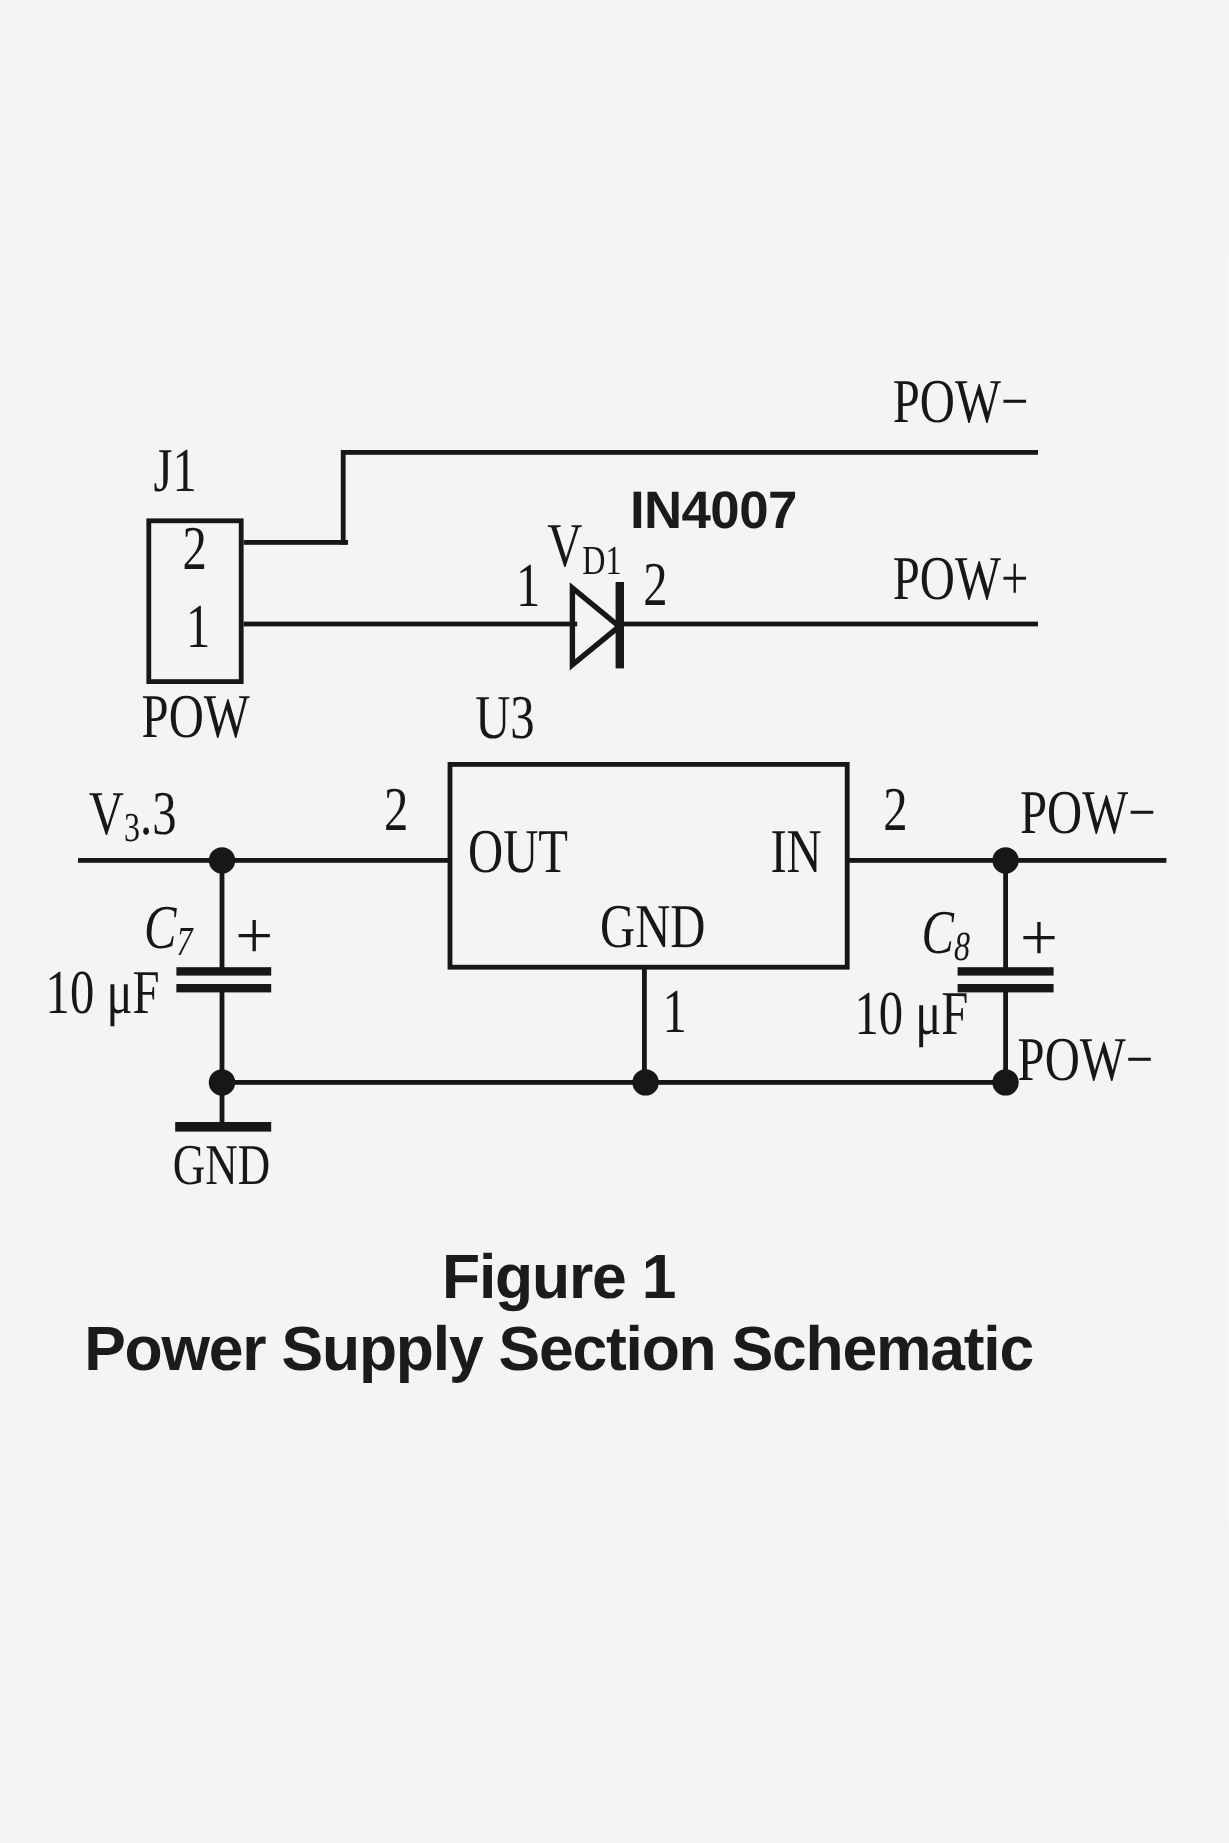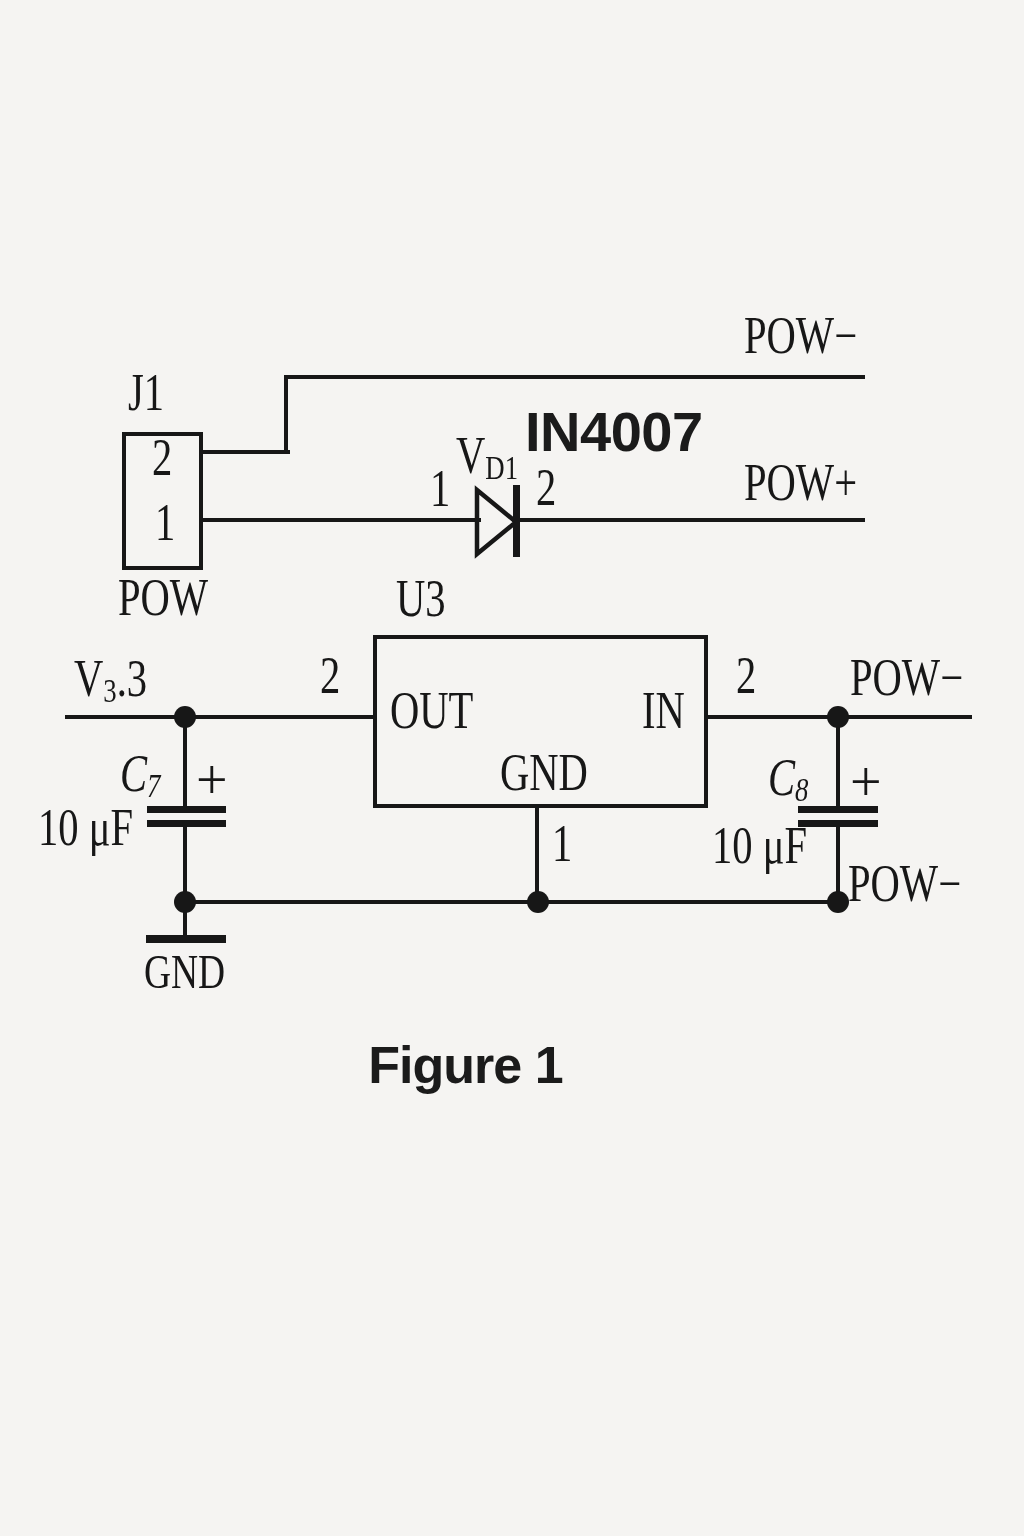--- a/index.html
+++ b/index.html
@@ -21,21 +21,21 @@
     font-size:52px;line-height:1;white-space:nowrap;
     transform:scaleX(0.78);transform-origin:0 0;
     color:#171717;
   }
   .lbl sub{font-size:0.66em;line-height:1;vertical-align:-0.18em;}
   .ital{font-style:italic;}
   .plus{position:absolute;font-family:"Liberation Serif",serif;font-size:56px;line-height:1;color:#171717;}
   .blbl{
     position:absolute;
     font-family:"Liberation Sans", sans-serif;
-    font-weight:bold;font-size:56px;line-height:1;white-space:nowrap;
+    font-weight:bold;font-size:44px;line-height:1;white-space:nowrap;
     color:#1b1b1b;letter-spacing:-0.5px;
   }
   .caption{
     position:absolute;left:0;top:1035px;width:931px;
     text-align:center;
     font-family:"Liberation Sans", sans-serif;
     font-weight:bold;font-size:52px;line-height:60px;
     color:#1b1b1b;letter-spacing:-1px;
   }
   svg{position:absolute;display:block;}
@@ -108,15 +108,16 @@
   <div class="lbl" style="left:712px;top:820px;">10 μF</div>
 
   <div class="lbl" style="left:850px;top:652px;">POW−</div>
   <div class="lbl" style="left:848px;top:858px;">POW−</div>
 
   <div class="plate" style="left:146px;top:935px;width:80px;height:8px;"></div>
   <div class="lbl" style="left:144px;top:948px;font-size:48px;">GND</div>
 
   <div class="caption">
     <div>Figure 1</div>
+    <div>Power Supply Section Schematic</div>
   </div>
 
 </div>
 
 </body></html>

